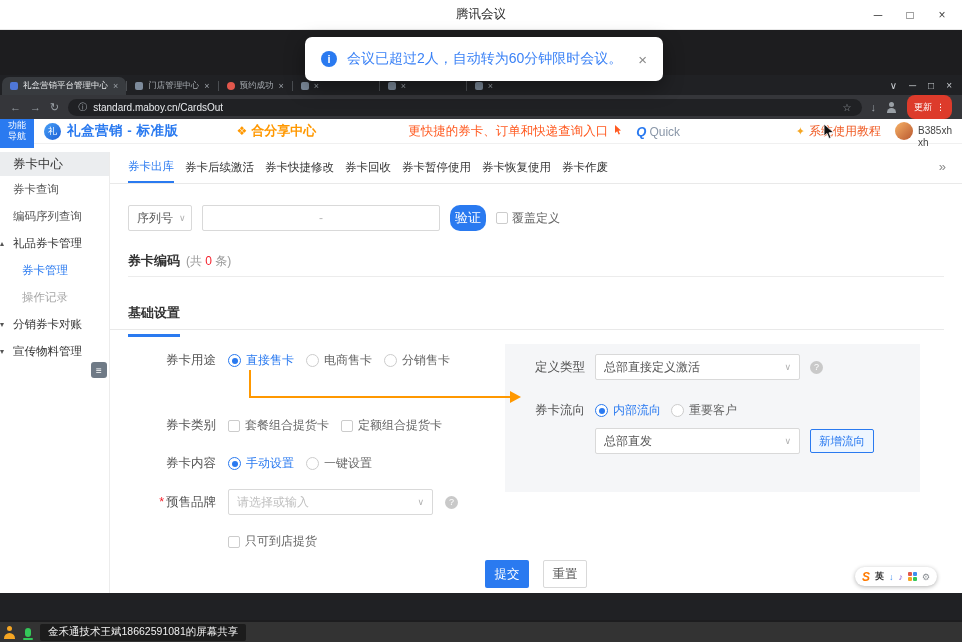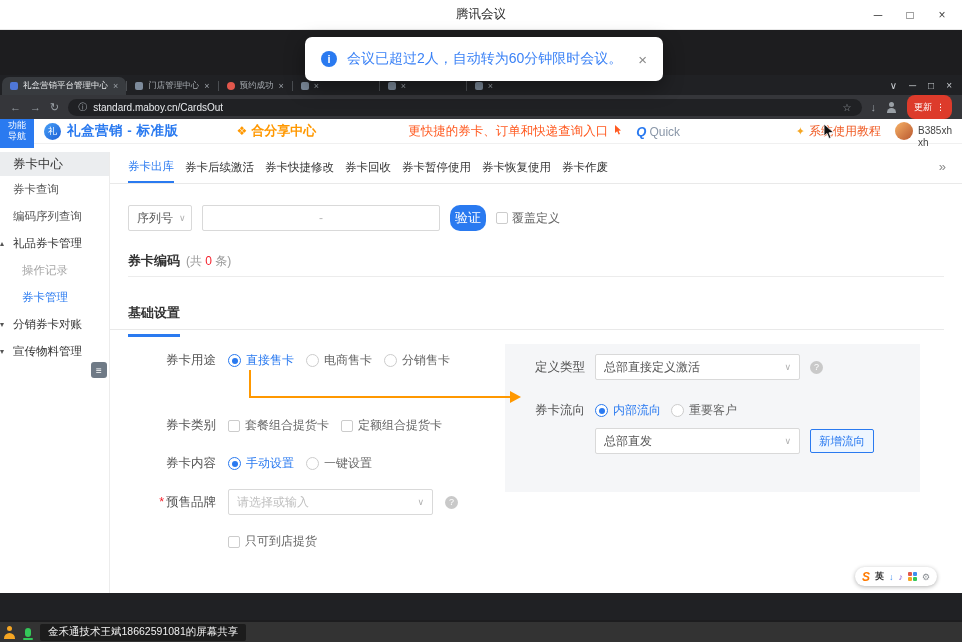--- a/index.html
+++ b/index.html
@@ -239,25 +239,25 @@
           <span>券卡查询</span>
         </div>
         <div class="sb-item">
           <span class="sb-marker"></span>
           <span>编码序列查询</span>
         </div>
         <div class="sb-item group">
           <span class="sb-marker">▴</span>
           <span>礼品券卡管理</span>
         </div>
+        <div class="sb-item sub active">
+          <span>券卡管理</span>
+        </div>
         <div class="sb-item sub dim">
           <span>操作记录</span>
-        </div>
-        <div class="sb-item sub active">
-          <span>券卡管理</span>
         </div>
         <div class="sb-item group">
           <span class="sb-marker">▾</span>
           <span>分销券卡对账</span>
         </div>
         <div class="sb-item group">
           <span class="sb-marker">▾</span>
           <span>宣传物料管理</span>
         </div>
         <div class="sb-collapse">
@@ -384,20 +384,24 @@
 
         <div class="f-row" style="top:276px;left:395px;gap:10px">
           <span class="f-label" style="width:80px"></span>
           <div class="sel-box" style="width:205px">
             <span>总部直发</span>
             <span class="chev">∨</span>
           </div>
           <div class="btn-add-flow">新增流向</div>
         </div>
 
+        <div class="submit-row">
+          <div class="btn-submit">提交</div>
+          <div class="btn-reset">重置</div>
+        </div>
 
       </div>
     </div>
   </div>
 
   <div class="toast">
     <span class="toast-info">i</span>
     <span class="toast-text">会议已超过2人，自动转为60分钟限时会议。</span>
     <span class="toast-close">×</span>
   </div>

